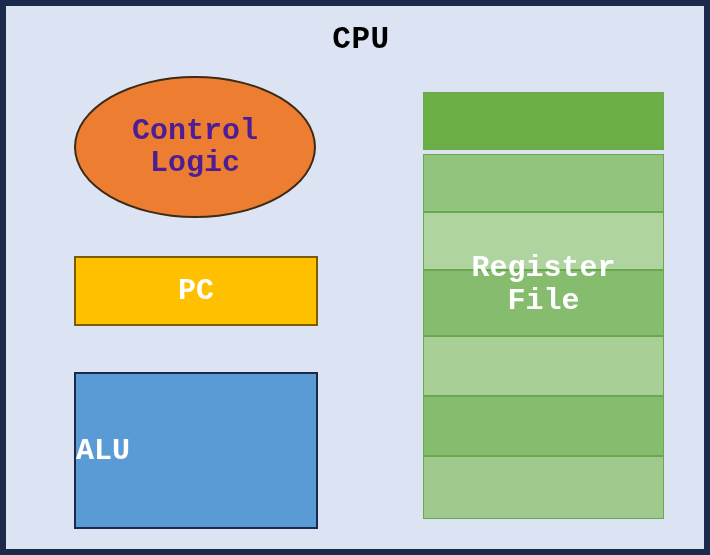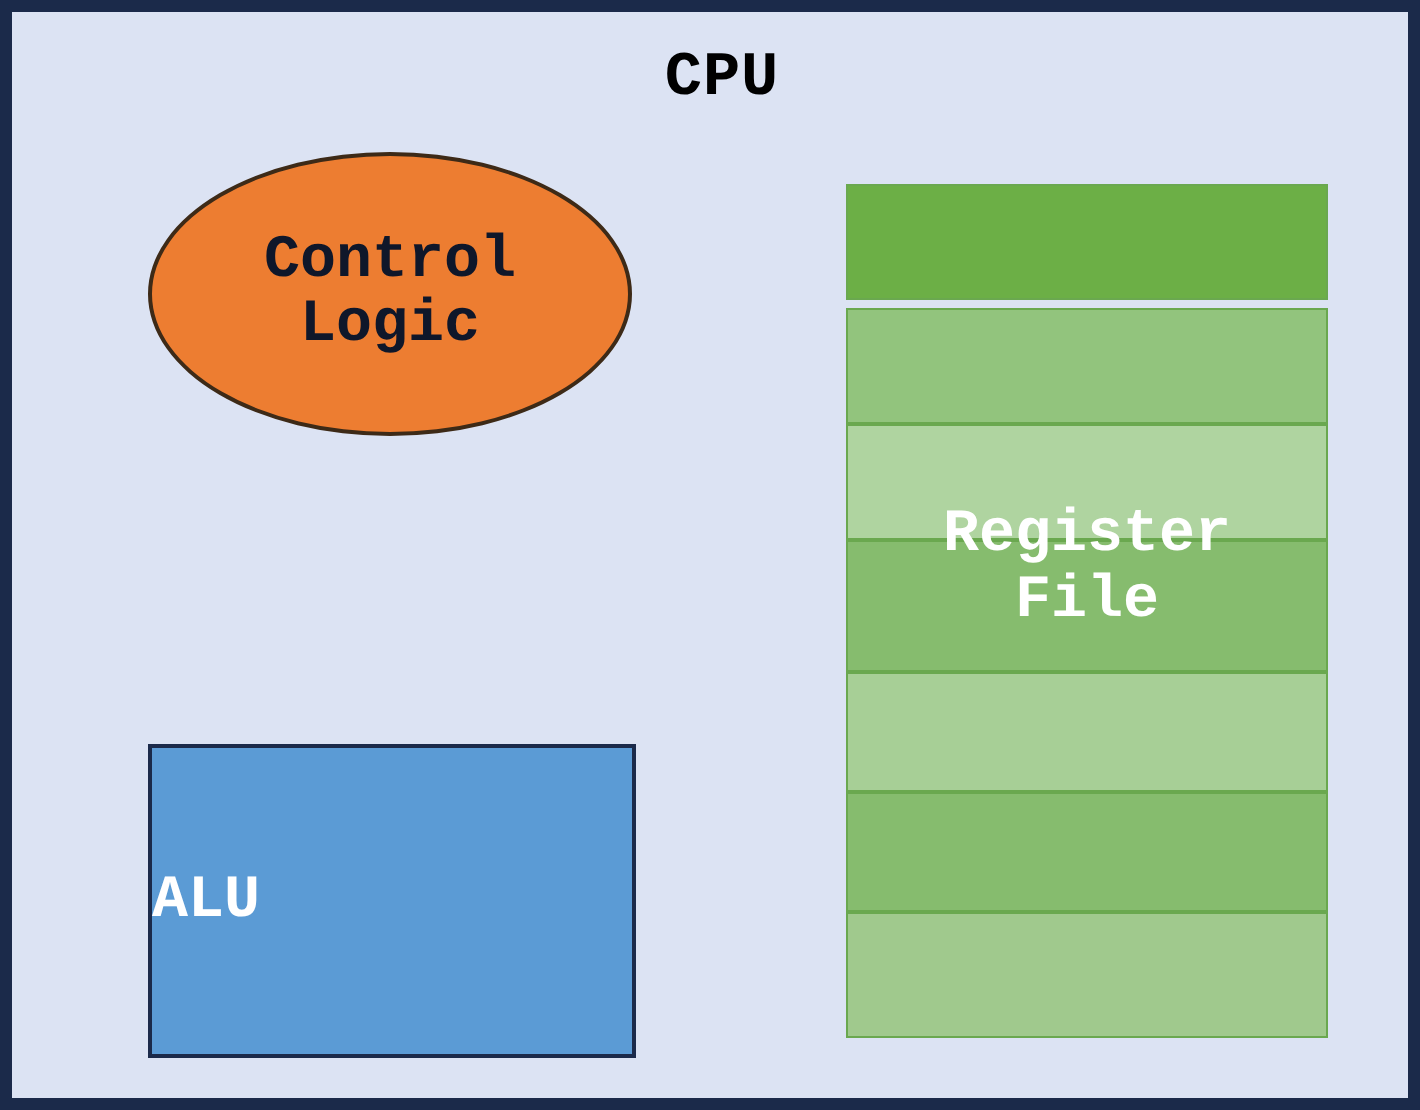--- a/index.html
+++ b/index.html
@@ -47,21 +47,21 @@
     height: 142px;
     box-sizing: border-box;
     background: #ED7D31;
     border: 2px solid #3d2a17;
     border-radius: 50%;
     display: flex;
     align-items: center;
     justify-content: center;
   }
   #control-logic .lbl {
-    color: #0f172a;
+    color: #4c1d95;
     font-size: 30px;
     font-weight: bold;
     text-align: center;
     line-height: 1.08;
     white-space: pre-line;
   }
   
   #pc-box {
     position: absolute;
     left: 68px;
@@ -133,20 +133,23 @@
 
   <div id="cpu-frame">
 
     <div id="cpu-title">CPU</div>
 
     <div id="control-logic">
       <div class="lbl">Control
 Logic</div>
     </div>
 
+    <div id="pc-box">
+      <div class="lbl">PC</div>
+    </div>
 
     <div id="alu-box">
       <div class="lbl">ALU</div>
     </div>
 
     <div id="register-file">
         <div class="reg-band" style="top: 0px; height: 58px; background: rgb(108, 175, 70); border: 1px solid rgb(106, 168, 79);"></div>
         <div class="reg-band" style="top: 62px; height: 58px; background: rgb(146, 196, 125); border: 1px solid rgb(106, 168, 79);"></div>
         <div class="reg-band" style="top: 120px; height: 58px; background: rgb(175, 212, 160); border: 1px solid rgb(106, 168, 79);"></div>
         <div class="reg-band" style="top: 178px; height: 66px; background: rgb(134, 188, 110); border: 1px solid rgb(106, 168, 79);"></div>

